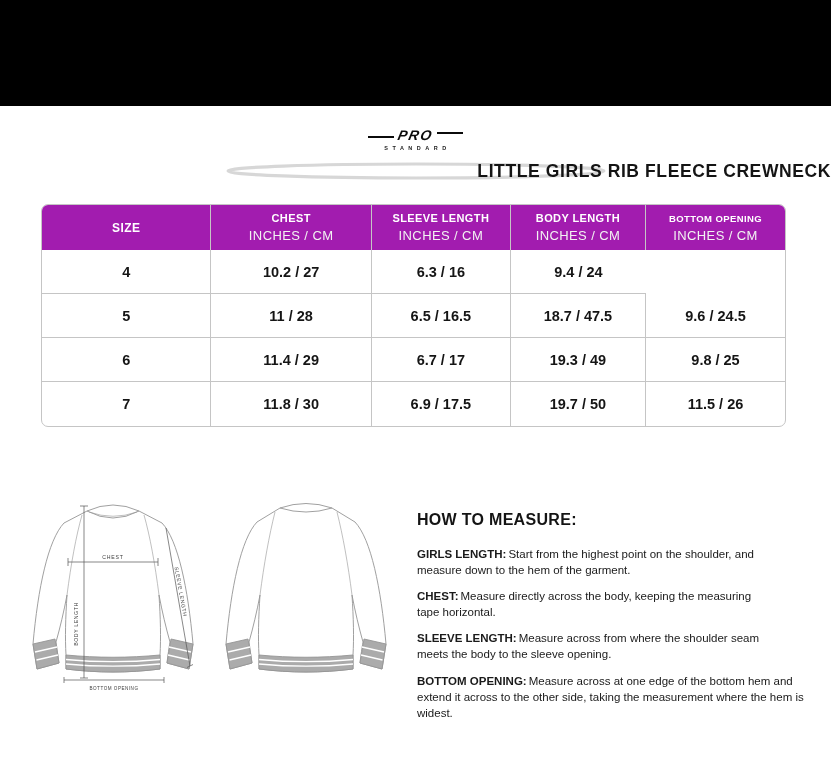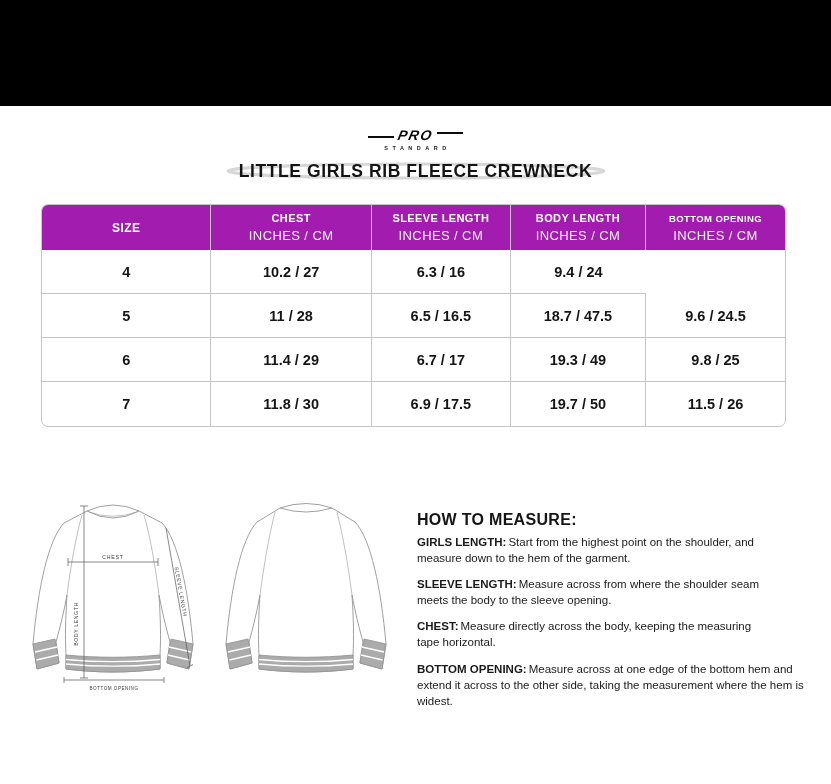--- a/index.html
+++ b/index.html
@@ -34,21 +34,21 @@
     color: #0b0b0b;
   }
   .logo-standard {
     margin-top: 2px; font-size: 5.5px; font-weight: 700;
     letter-spacing: 4.5px; color: #1c1c1c; padding-left: 4px;
   }
 
   
   .title-wrap {
     position: absolute; left: 0; top: 158px; width: 831px;
-    height: 26px; display: flex; justify-content: center; align-items: center;
+    height: 26px; display: flex; justify-content: flex-end; align-items: center;
   }
   .swoosh {
     position: absolute; left: 50%; top: 50%;
     transform: translate(-50%, -50%);
   }
   .page-title {
     position: relative;
     font-size: 17.5px; font-weight: 800; letter-spacing: 0.6px;
     color: #141414; white-space: nowrap;
   }
@@ -79,21 +79,21 @@
 
   
   .diagrams { position: absolute; left: 18px; top: 492px; }
 
   
   .htm {
     position: absolute; left: 417px; top: 511px; width: 410px;
   }
   .htm-heading {
     font-size: 16px; font-weight: 800; letter-spacing: 0.3px;
-    color: #141414; margin-bottom: 5px;
+    color: #141414; margin-bottom: 17px;
   }
   .htm p {
     font-size: 11.5px; line-height: 1.4; color: #1a1a1a;
     margin-bottom: 10px;
   }
   .htm p.narrow { max-width: 352px; }
   .htm b { font-weight: 800; margin-right: 2px; }
 
   svg text { font-family: "Liberation Sans", sans-serif; }
 </style>
@@ -214,16 +214,16 @@
     <path d="M175,152 L153,147 L149,171 L171,177 Z" fill="#ababab"></path>
     <path d="M173,160 L151,155 M171.5,168 L150,163" stroke="#ffffff" stroke-width="1.3" fill="none"></path>
     <path d="M48,163 C80,166 110,166 142,163 L142,177 C110,181 80,181 48,177 Z" fill="#ababab"></path>
     <path d="M48,167.5 C80,170.5 110,170.5 142,167.5 M48,172 C80,175 110,175 142,172" stroke="#ffffff" stroke-width="1.3" fill="none"></path>
   </g>
 </svg>
 
 <div class="htm">
   <div class="htm-heading">HOW TO MEASURE:</div>
   <p class="narrow"><b>GIRLS LENGTH:</b><span>Start from the highest point on the shoulder, and measure down to the hem of the garment.</span></p>
+  <p class="narrow"><b>CHEST:</b><span>Measure directly across the body, keeping the measuring tape horizontal.</span></p>
   <p class="narrow"><b>SLEEVE LENGTH:</b><span>Measure across from where the shoulder seam meets the body to the sleeve opening.</span></p>
-  <p class="narrow"><b>CHEST:</b><span>Measure directly across the body, keeping the measuring tape horizontal.</span></p>
   <p><b>BOTTOM OPENING:</b><span>Measure across at one edge of the bottom hem and extend it across to the other side, taking the measurement where the hem is widest.</span></p>
 </div>
 
 </body></html>

